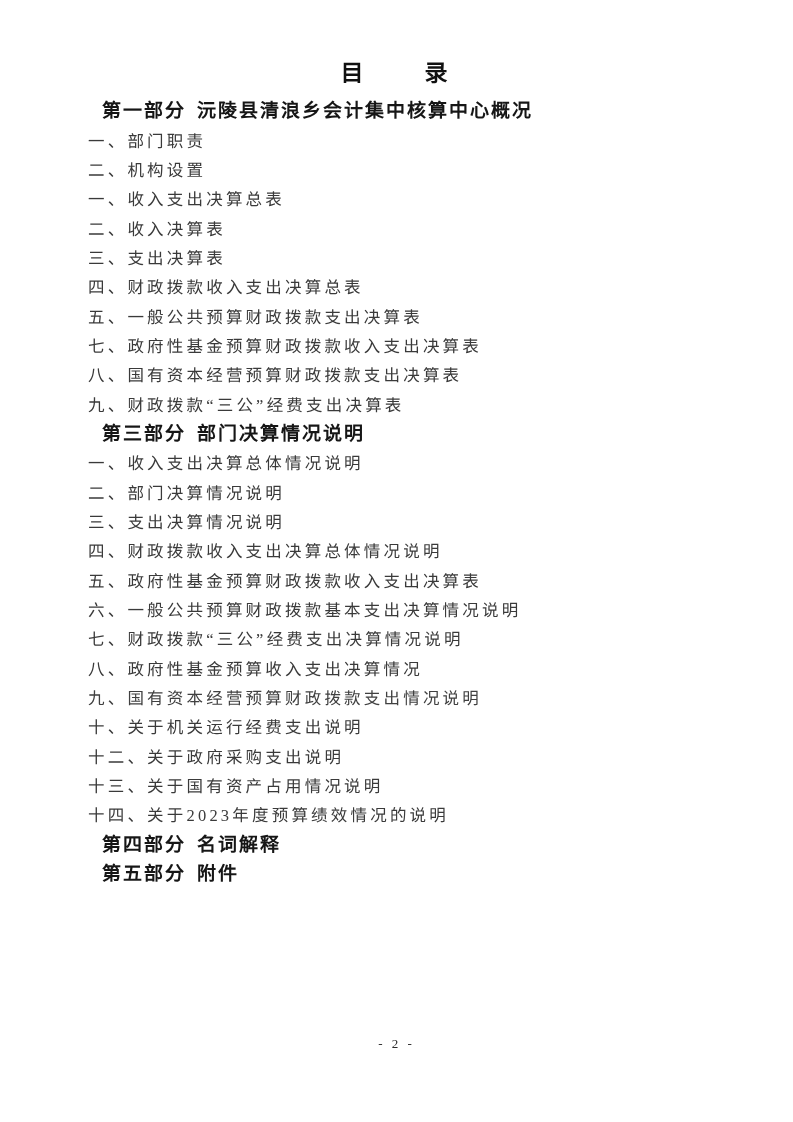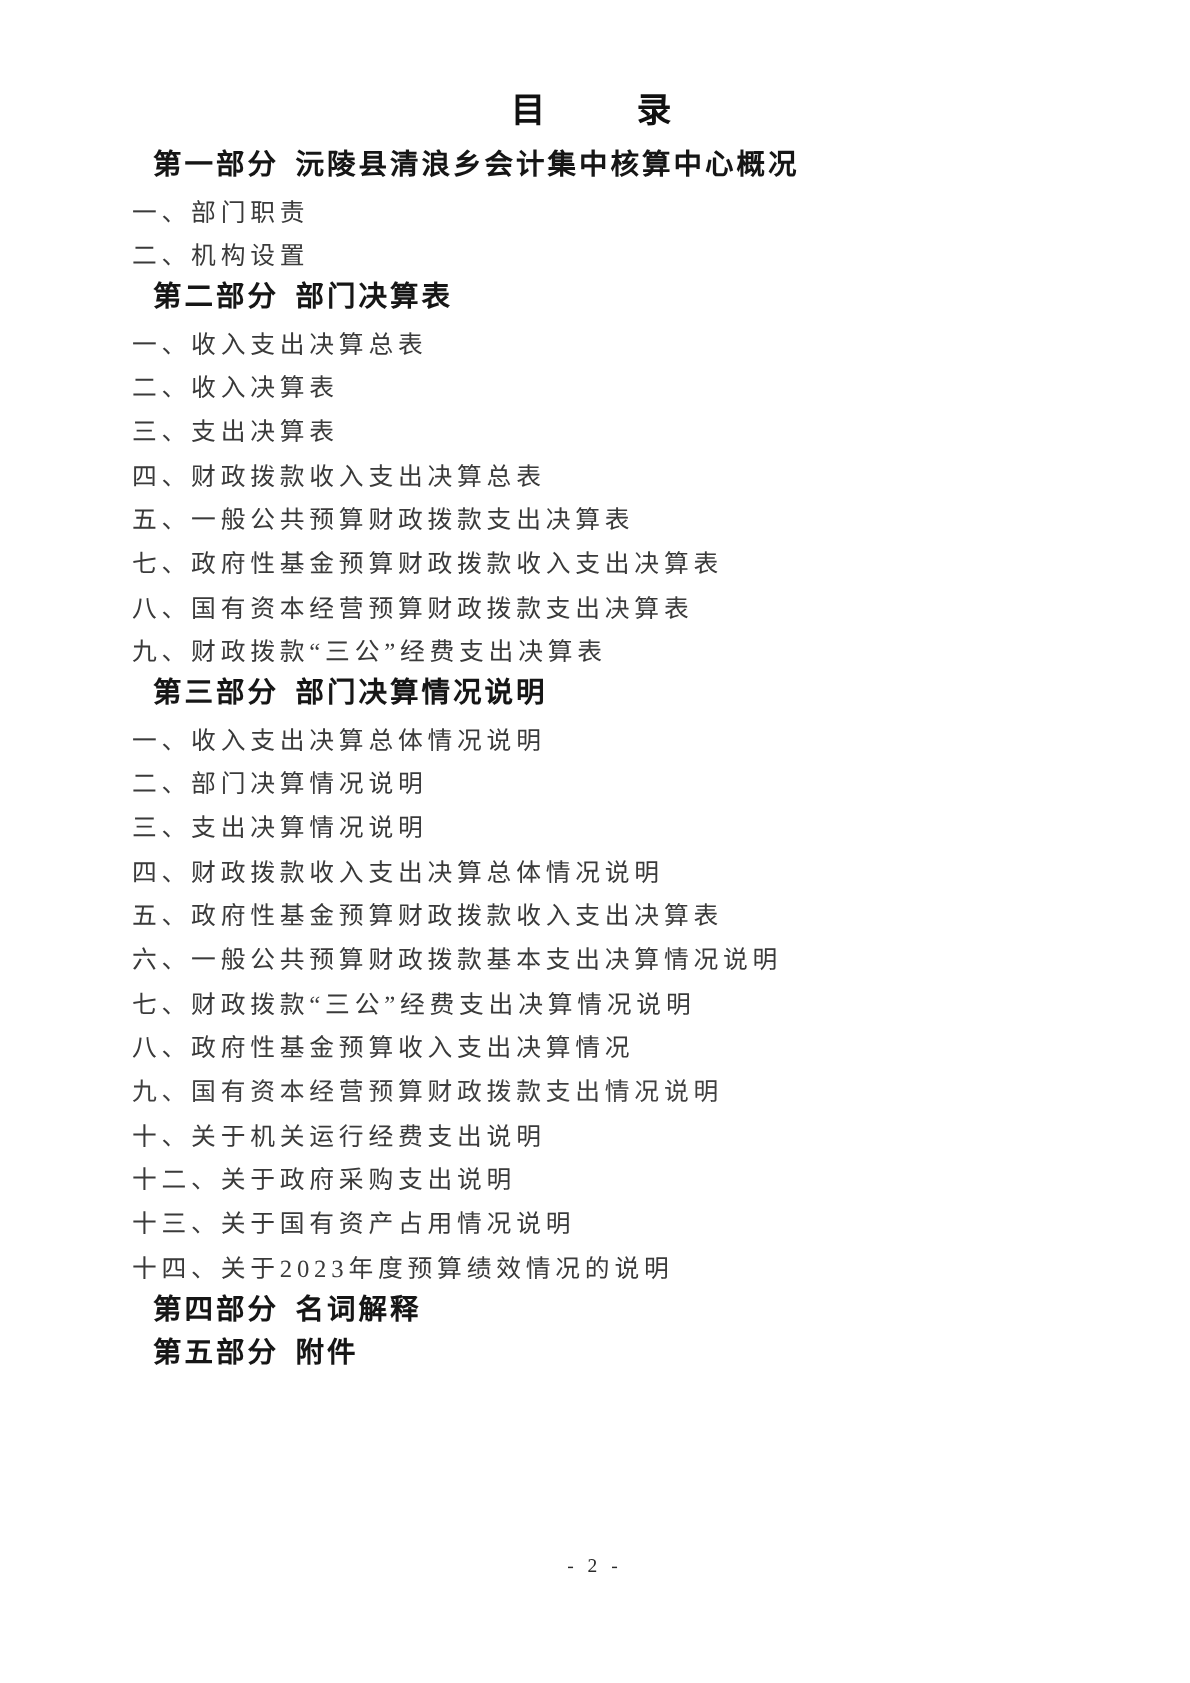--- a/index.html
+++ b/index.html
@@ -84,24 +84,20 @@
       <span class="sec-label">第一部分</span>
       <span class="sec-title">沅陵县清浪乡会计集中核算中心概况</span>
     </div>
     <div class="row item">
         <span>一、部门职责</span>
       </div>
     <div class="row item">
         <span>二、机构设置</span>
       </div>
 
-    <div class="row heading">
-      <span class="sec-label">第二部分</span>
-      <span class="sec-title">部门决算表</span>
-    </div>
     <div class="row item">
         <span>一、收入支出决算总表</span>
       </div>
     <div class="row item">
         <span>二、收入决算表</span>
       </div>
     <div class="row item">
         <span>三、支出决算表</span>
       </div>
     <div class="row item">

